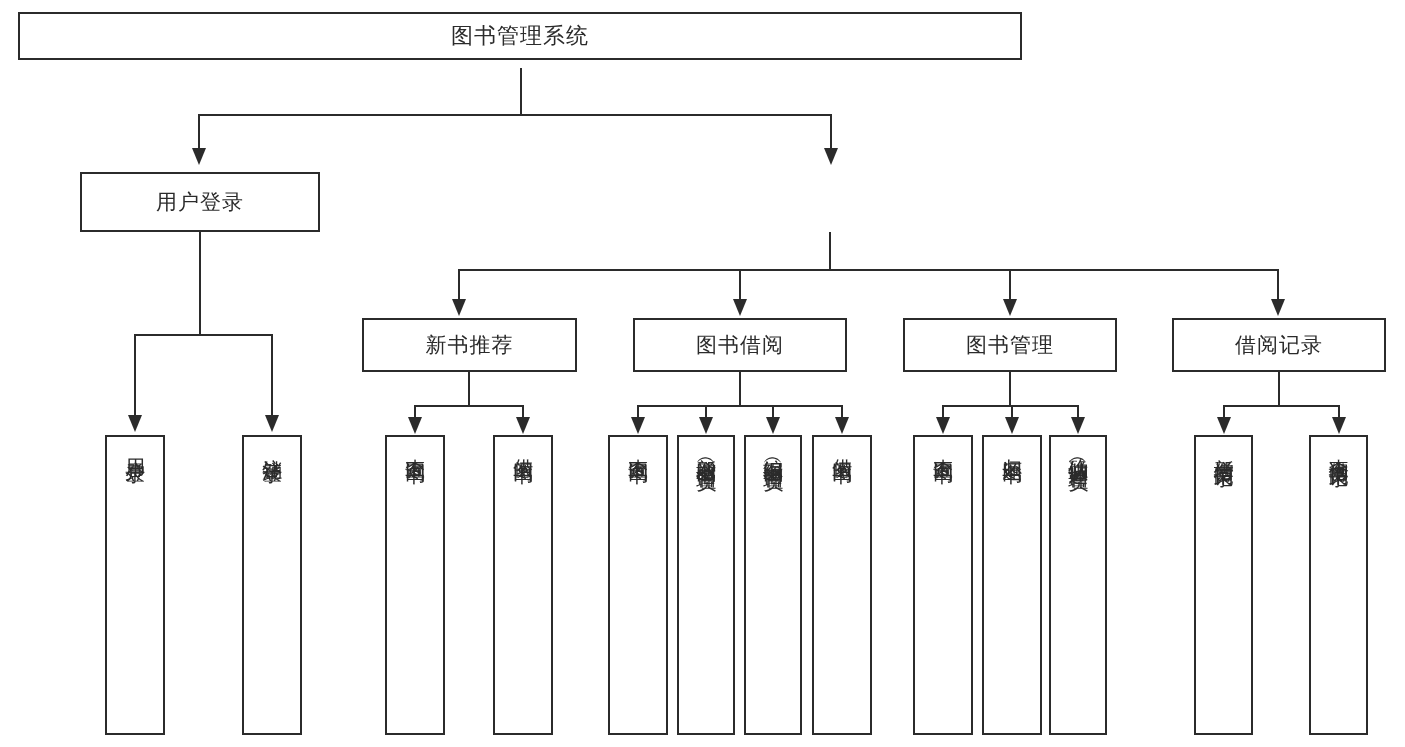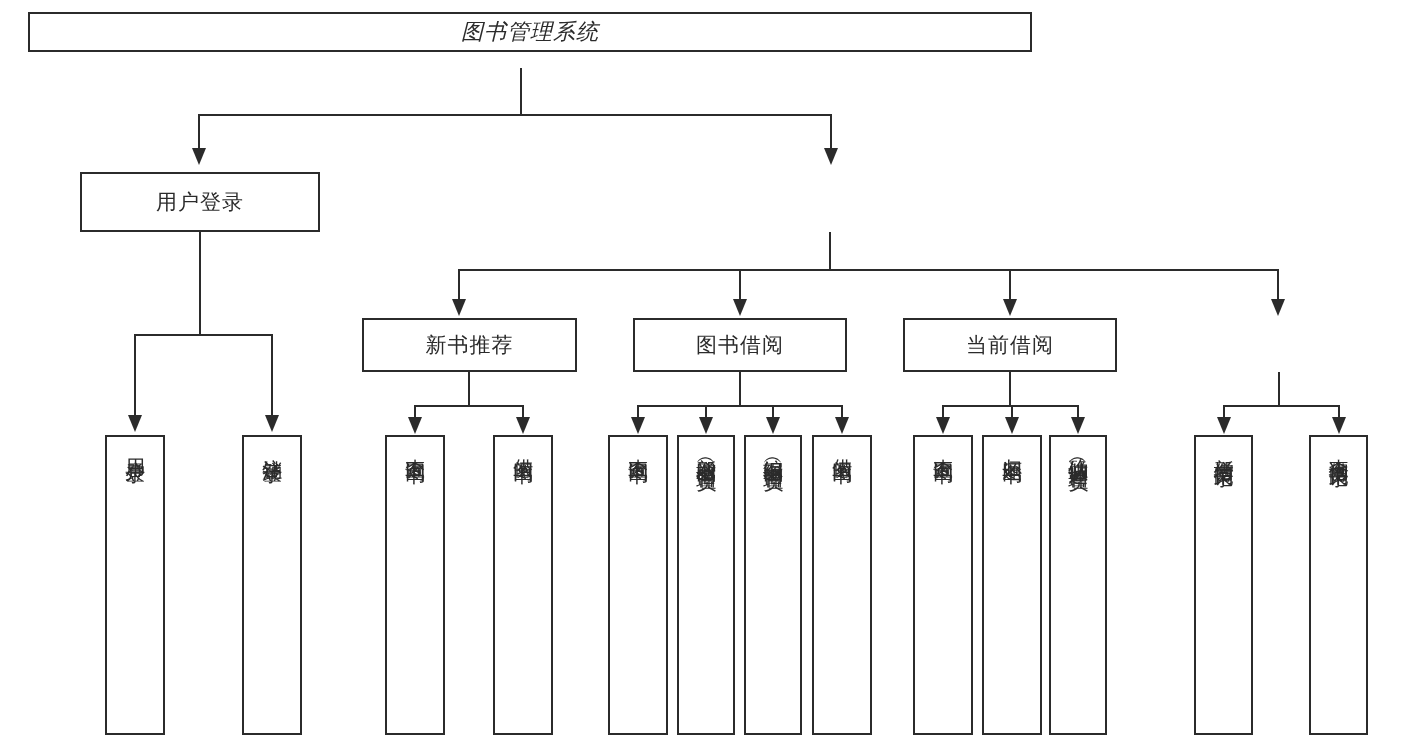--- a/index.html
+++ b/index.html
@@ -78,21 +78,21 @@
     white-space:nowrap;
     letter-spacing:0.5px;
     user-select:none;
   }
 </style>
 </head>
 <body>
 
 <div id="canvas">
 
-  <div class="node root h" style="left:28px;top:12px;width:1004px;height:40px;font-style:italic;">
+  <div class="node root h" style="left:18px;top:12px;width:1004px;height:48px;">
     <span class="lbl">图书管理系统</span>
   </div>
 
   <div class="ln v" style="left:520px;top:68px;width:2px;height:47px;"></div>
 
   <div class="ln h" style="left:198px;top:114px;width:634px;height:2px;"></div>
 
   <div class="ln v" style="left:198px;top:114px;width:2px;height:38px;"></div>
   <div class="arw" style="left:192px;top:148px;"></div>
 
@@ -126,21 +126,24 @@
   <div class="ln v" style="left:1277px;top:269px;width:2px;height:33px;"></div>
   <div class="arw" style="left:1271px;top:299px;"></div>
 
   <div class="node h" style="left:633px;top:318px;width:214px;height:54px;">
     <span class="lbl">图书借阅</span>
   </div>
   <div class="node h" style="left:362px;top:318px;width:215px;height:54px;">
     <span class="lbl">新书推荐</span>
   </div>
   <div class="node h" style="left:903px;top:318px;width:214px;height:54px;">
-    <span class="lbl">当前借阅</span>
+    <span class="lbl">图书管理</span>
+  </div>
+  <div class="node h" style="left:1172px;top:318px;width:214px;height:54px;">
+    <span class="lbl">借阅记录</span>
   </div>
 
   <div class="ln v" style="left:468px;top:372px;width:2px;height:34px;"></div>
   <div class="ln h" style="left:414px;top:405px;width:110px;height:2px;"></div>
   <div class="ln v" style="left:414px;top:405px;width:2px;height:15px;"></div>
   <div class="arw" style="left:408px;top:417px;"></div>
   <div class="ln v" style="left:522px;top:405px;width:2px;height:15px;"></div>
   <div class="arw" style="left:516px;top:417px;"></div>
 
   <div class="ln v" style="left:739px;top:372px;width:2px;height:34px;"></div>

